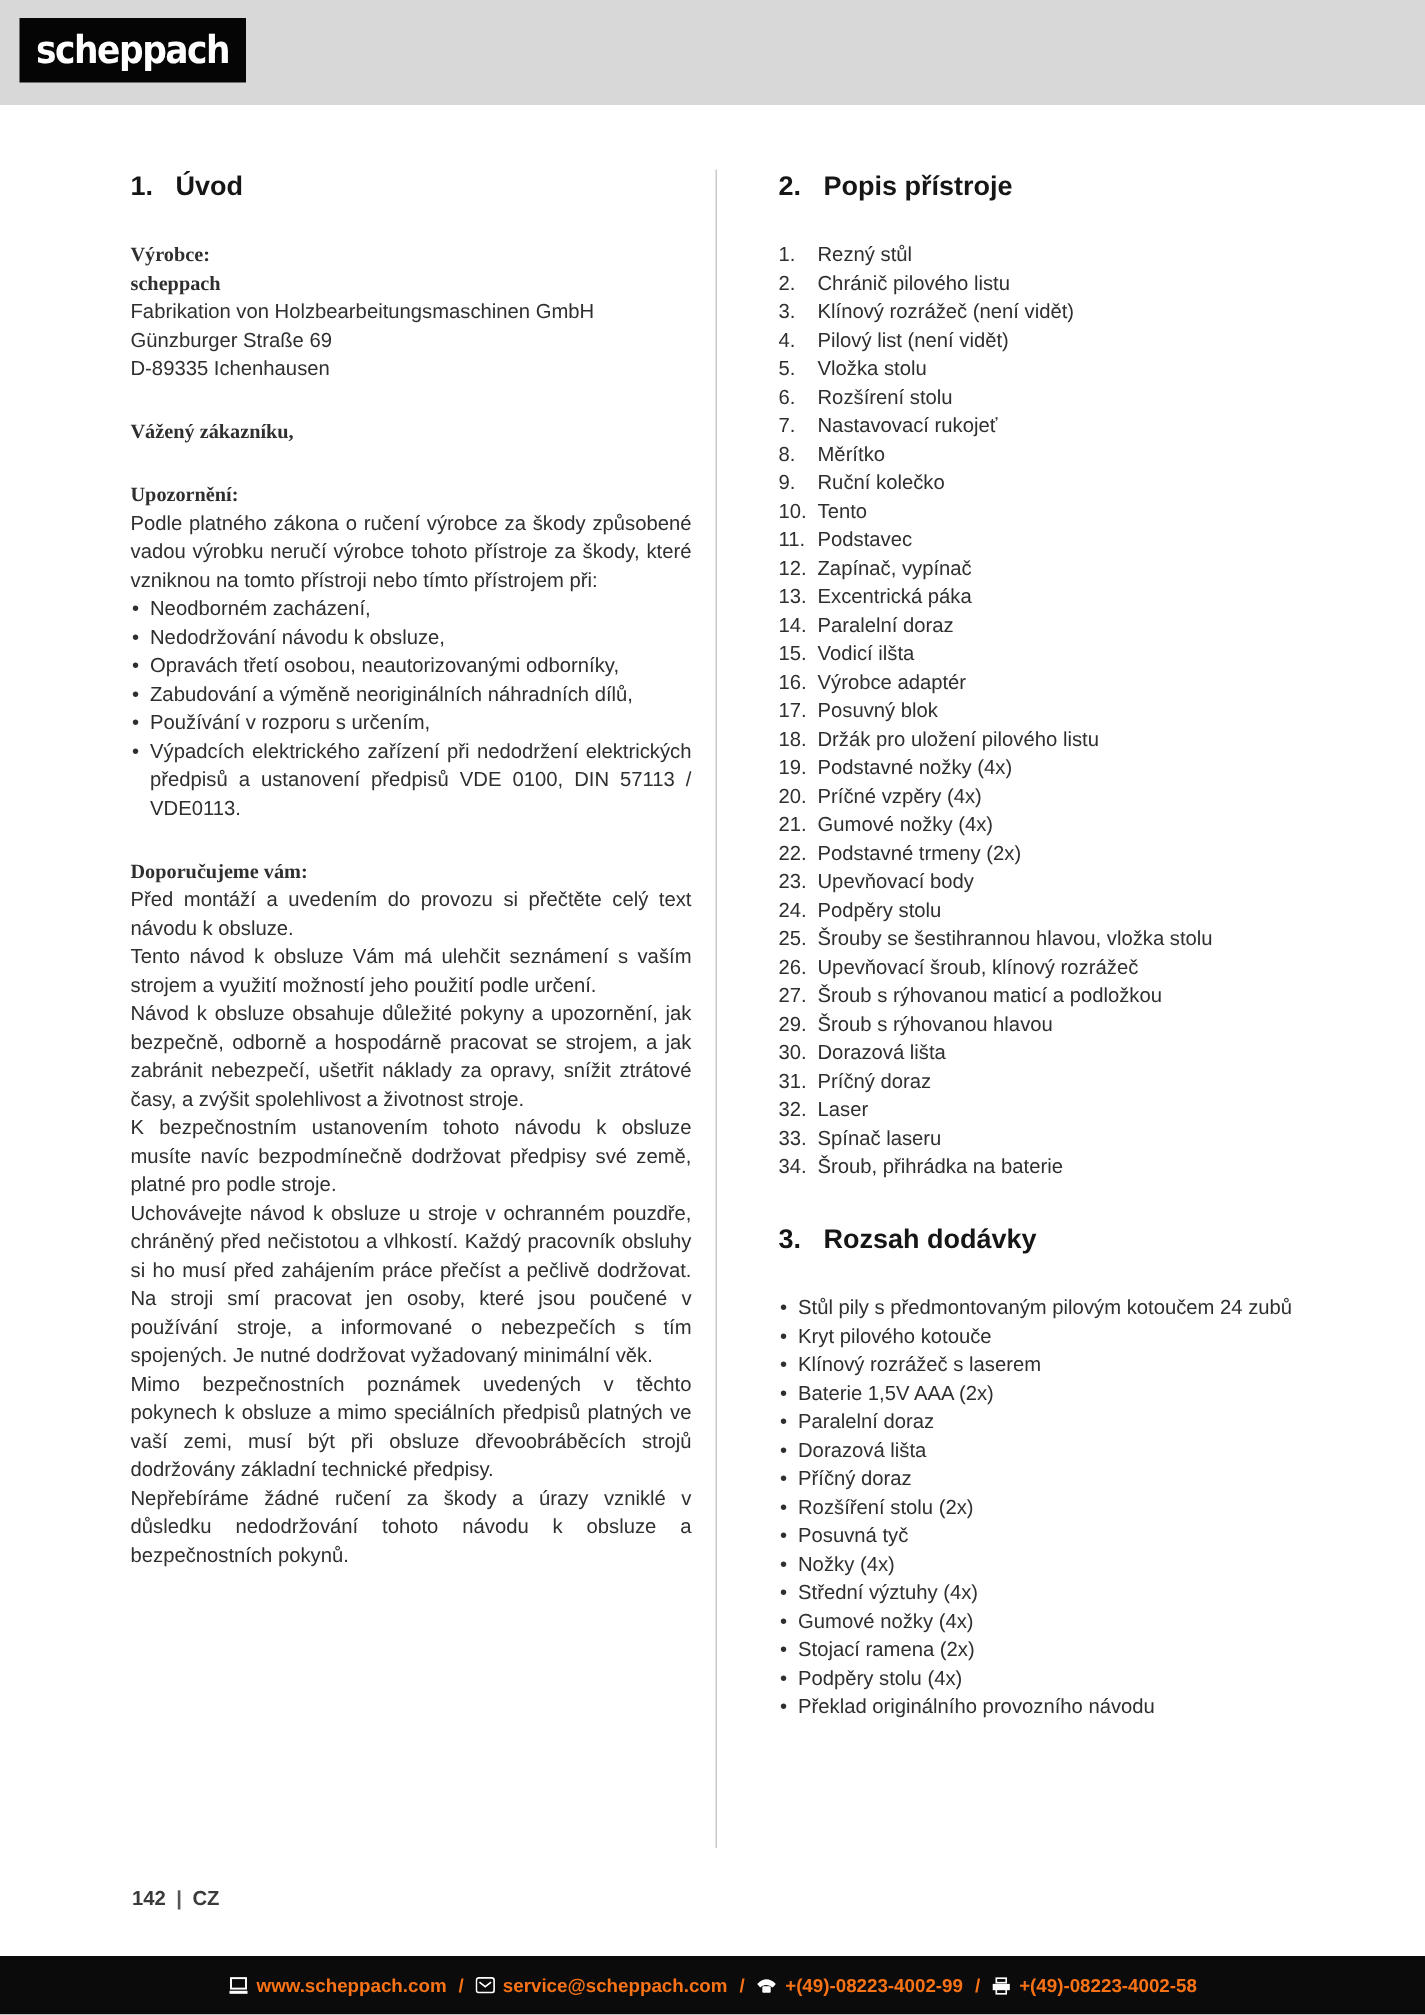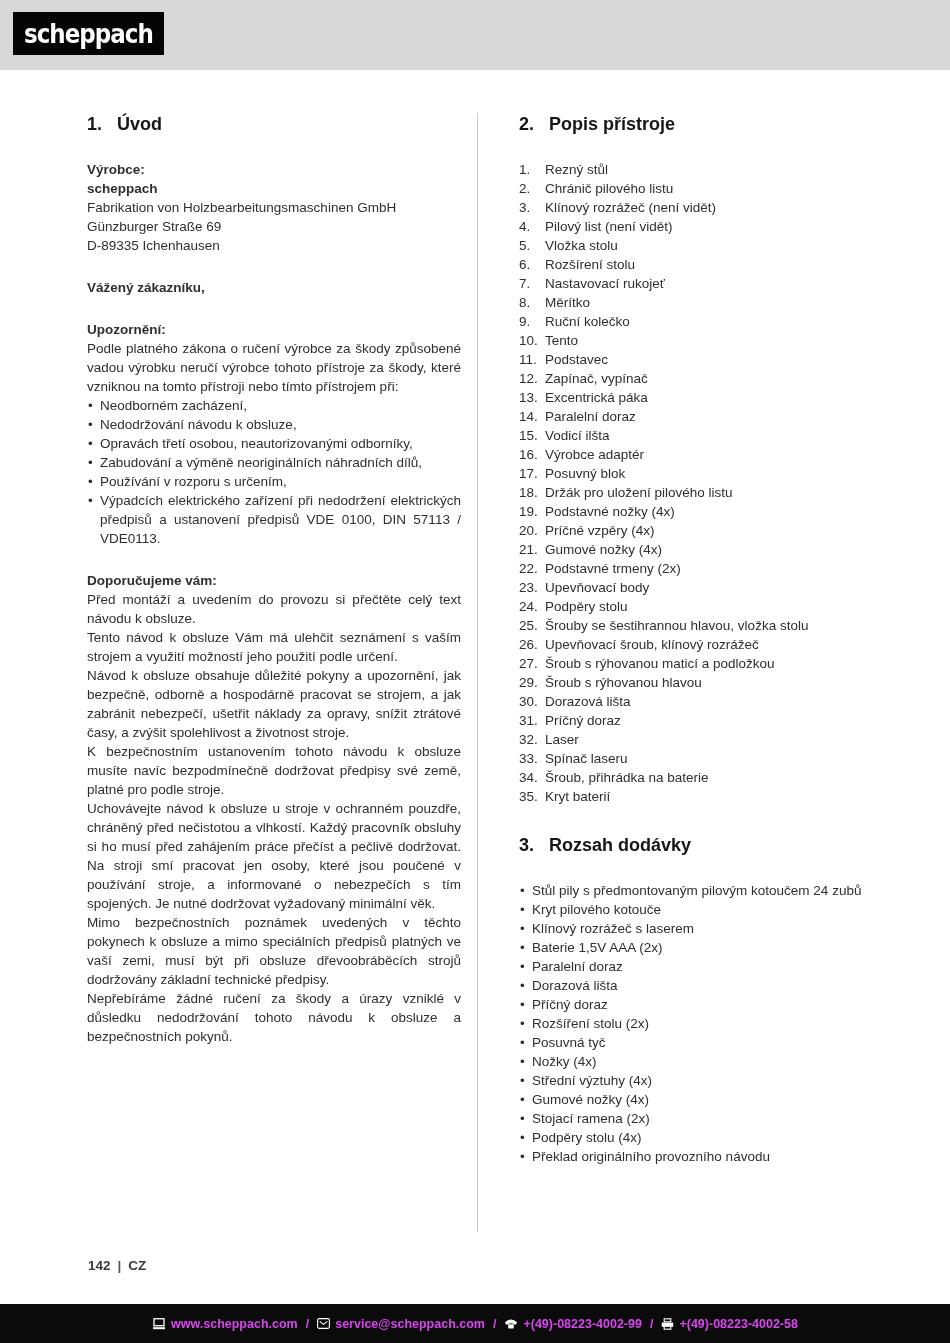--- a/index.html
+++ b/index.html
@@ -23,42 +23,42 @@
   .col { position:absolute; top:113px; }
   .col-left  { left:87px;  width:374px; }
   .col-right { left:519px; width:386px; }
   .divider { position:absolute; left:477px; top:113px; width:1px; height:1119px; background:#c9c9c9; }
 
   .sec-heading { font-size:18px; line-height:22px; font-weight:bold; color:#161616; margin-bottom:25px; display:flex; }
   .sec-heading .h-num { width:30px; flex:none; }
 
   .block { margin-bottom:23px; }
   p, li { font-size:13.5px; line-height:19px; }
-  .lbl { font-weight:bold; }
+  .lbl { font-weight:bold;font-family:Liberation Serif, serif; }
   .para { text-align:justify; }
 
   ul.bullets { list-style:none; }
   ul.bullets li { position:relative; padding-left:13px; }
   .col-left ul.bullets li { text-align:justify; }
   ul.bullets li::before { content:"\2022"; position:absolute; left:1px; }
 
   ol.numlist { list-style:none; }
   ol.numlist li { display:flex; }
   ol.numlist .n { width:26px; flex:none; }
   ol.numlist .t { flex:1; }
 
   .heading-gap { margin-top:28px; }
 
   
   .pageno { position:absolute; left:88px; top:1258px; font-size:13.5px; color:#3a3a3a;font-weight:bold; }
   .pageno .psep { display:inline-block; margin:0 7px; color:#555; }
   .blackbar {
     position:absolute; left:0; top:1304px; width:950px; height:39px; background:#0b0b0b;
     display:flex; align-items:center; justify-content:center; gap:6px;
-    color:#d946ef; font-weight:bold; font-size:12.5px;
+    color:#f97316; font-weight:bold; font-size:12.5px;
   }
   .fitem { display:inline-flex; align-items:center; gap:5px; }
   .ficon { display:inline-flex; }
   .ficon svg { display:block; }
   .fsep { margin:0 2px; }
 </style>
 </head>
 <body>
 
 <div class="topbar">
@@ -247,24 +247,20 @@
       <span class="n">32.</span>
       <span class="t">Laser</span>
     </li>
       <li>
       <span class="n">33.</span>
       <span class="t">Spínač laseru</span>
     </li>
       <li>
       <span class="n">34.</span>
       <span class="t">Šroub, přihrádka na baterie</span>
-    </li>
-      <li>
-      <span class="n">35.</span>
-      <span class="t">Kryt baterií</span>
     </li>
     </ol>
 
   <h1 class="sec-heading heading-gap">
     <span class="h-num">3.</span>
     <span class="h-title">Rozsah dodávky</span>
   </h1>
 
   <ul class="bullets">
       <li>Stůl pily s předmontovaným pilovým kotoučem 24 zubů</li>

